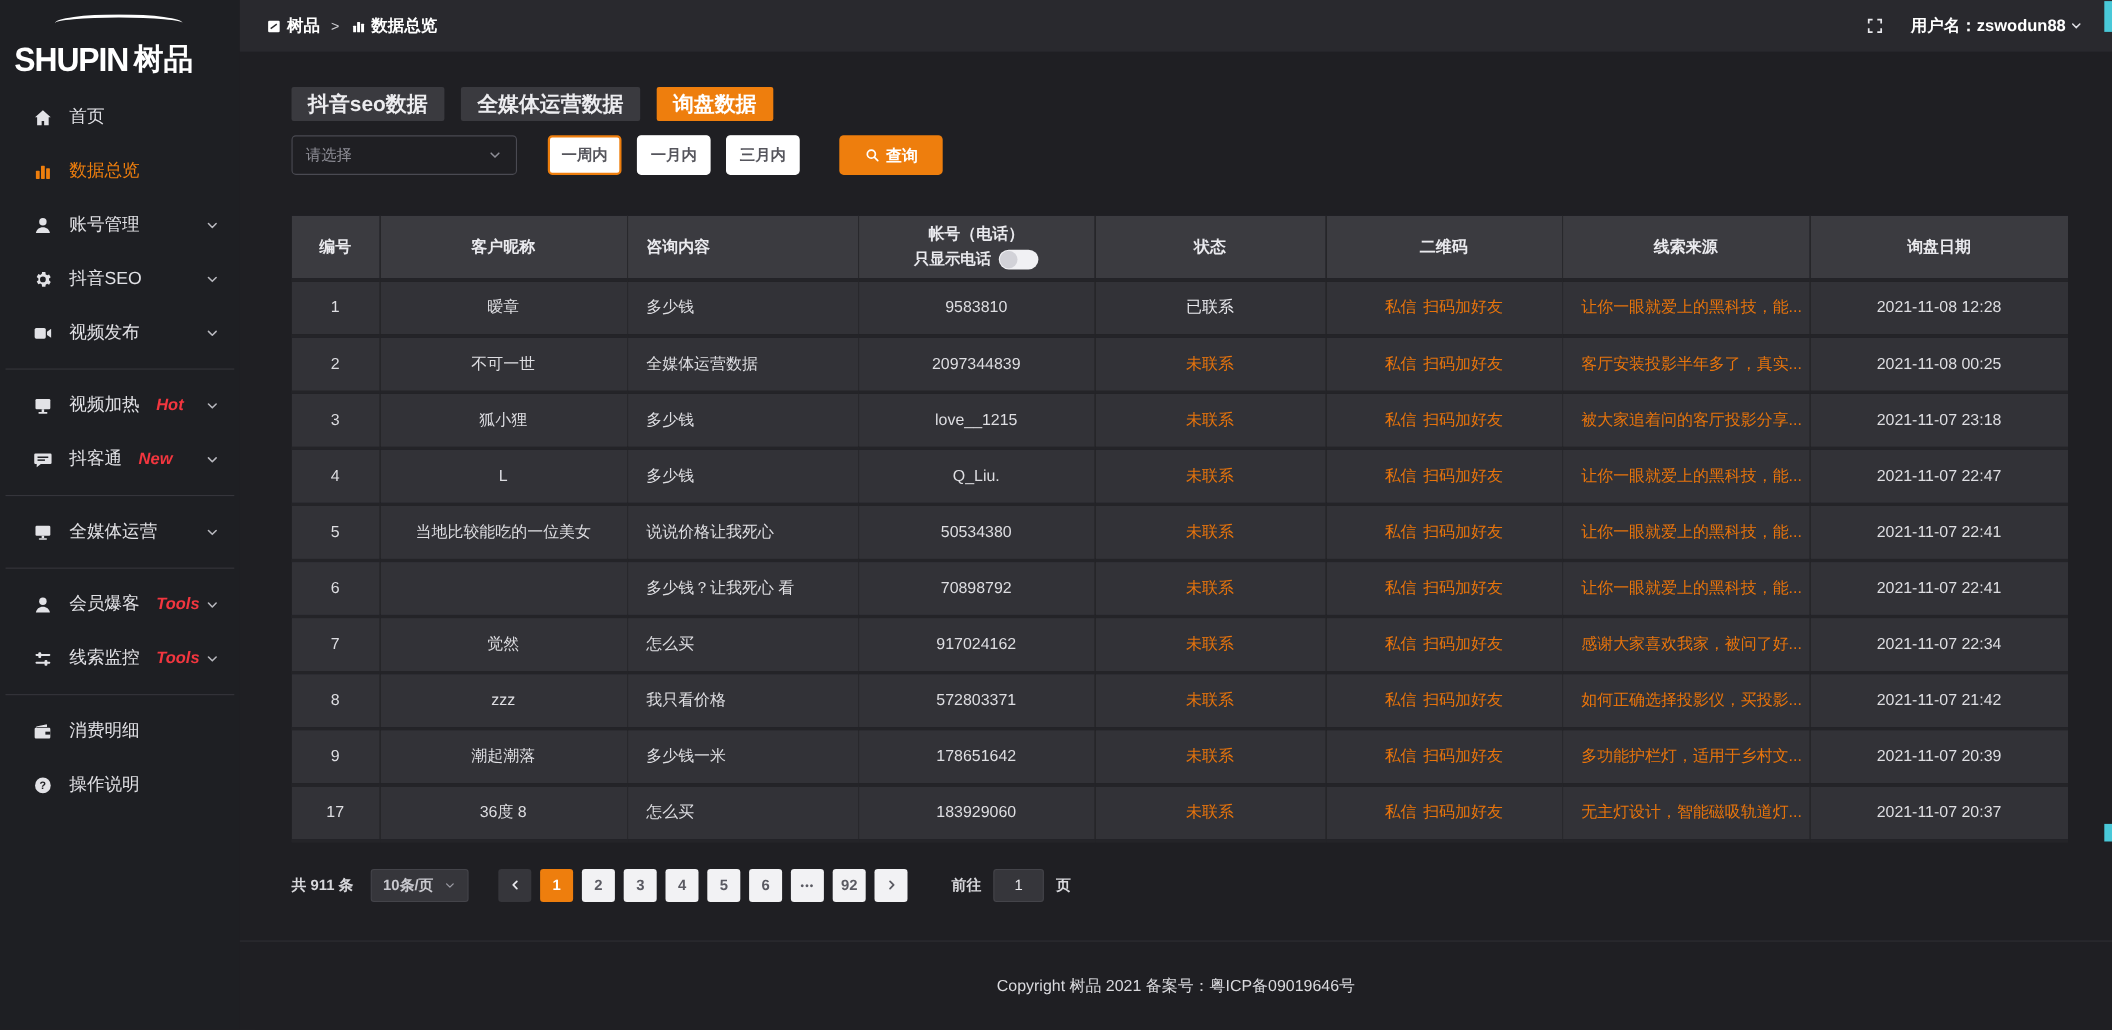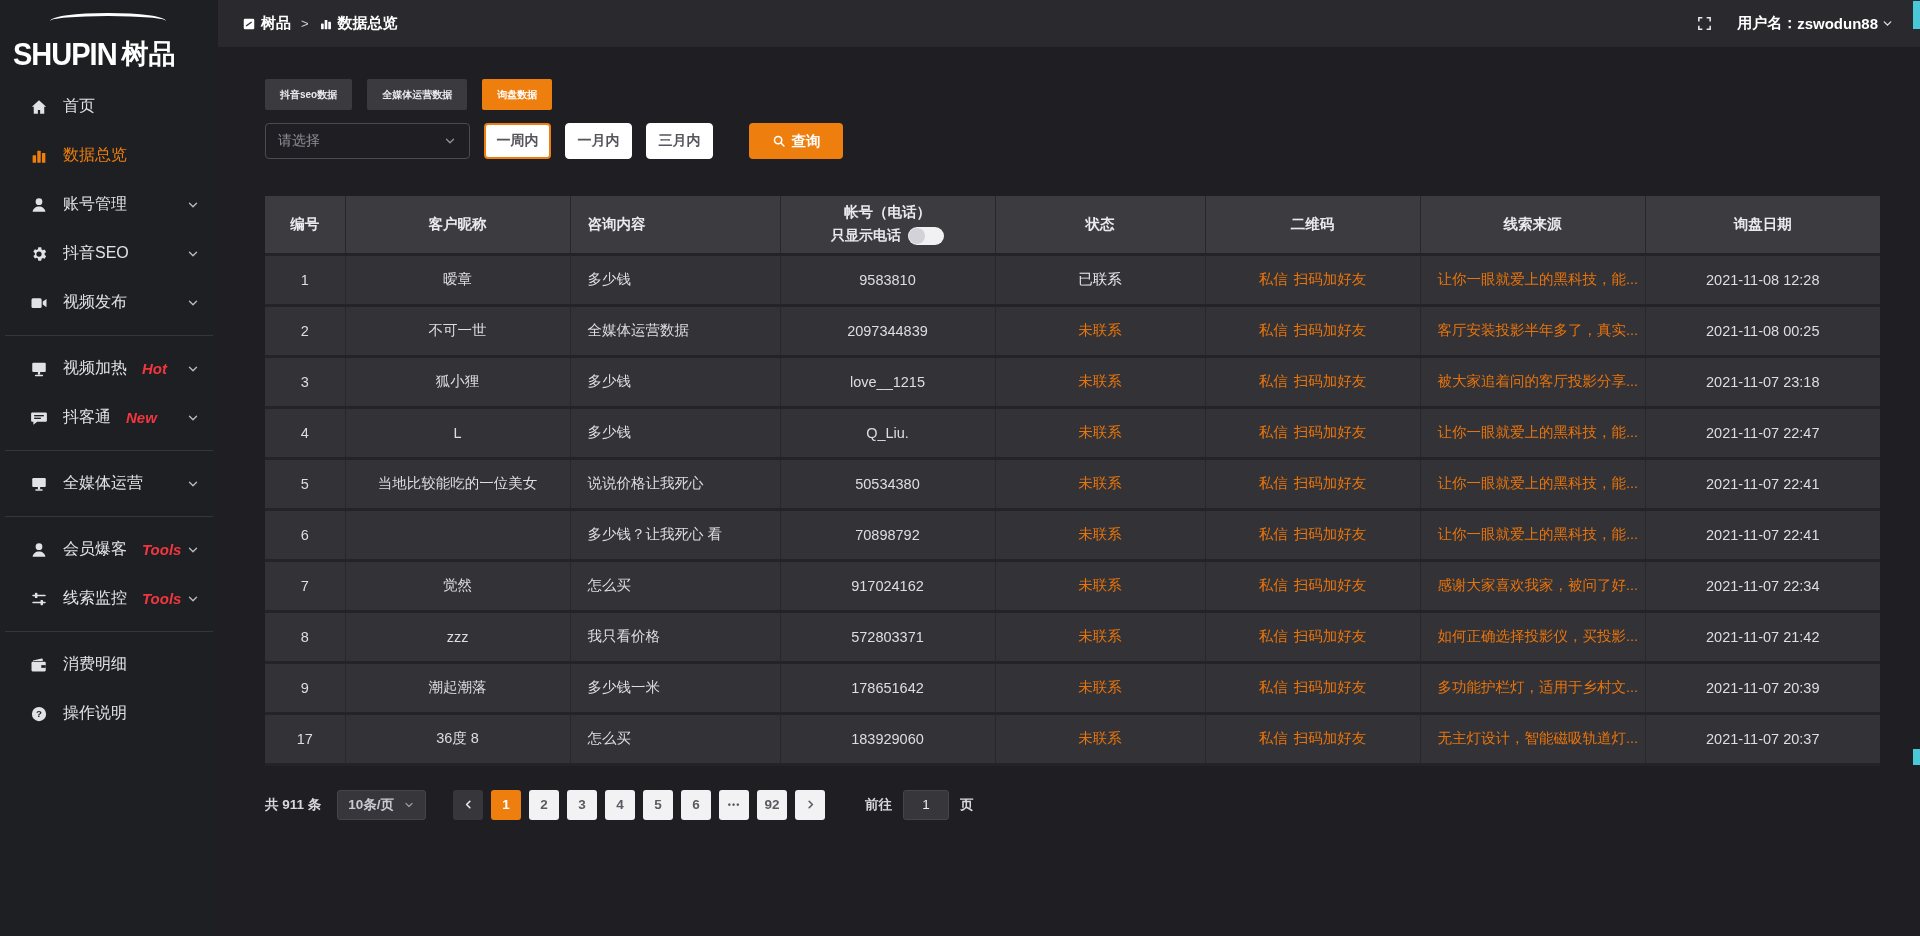--- a/index.html
+++ b/index.html
@@ -44,28 +44,28 @@
   .top-right { margin-left:auto; display:flex; align-items:center; gap:24px; }
   .fs-icon { width:17px; height:17px; color:#E8E8EC; cursor:pointer; }
   .fs-icon svg { width:17px; height:17px; display:block; }
   .user { display:flex; align-items:center; font-size:15px; font-weight:700; color:#fff; cursor:pointer; }
   .user .caret { width:13px; height:13px; margin-left:3px; color:#DId; color:#DDDDE2; }
 
   .content { padding:0 40px 0 47px; flex:none; }
 
   
   .tabs { margin-top:32px; display:flex; gap:15px; }
-  .tab { height:31px; padding:0 15px; display:flex; align-items:center; background:#3A3A3F; color:#ECECEF; font-size:10px; border-radius:2px; cursor:pointer; font-weight:700; }
+  .tab { height:31px; padding:0 15px; display:flex; align-items:center; background:#3A3A3F; color:#ECECEF; font-size:19px; border-radius:2px; cursor:pointer; font-weight:700; }
   .tab.active { background:var(--accent); color:#fff; }
 
   
   .filterbar { margin-top:13px; display:flex; align-items:flex-start; }
   .select { width:205px; height:36px; border:1px solid #4A4A52; border-radius:4px; display:flex; align-items:center; padding:0 12px; color:#8E8E96; font-size:14px; cursor:pointer; background:transparent; }
   .sel-caret { margin-left:auto; width:14px; height:14px; color:#8E8E96; }
-  .periods { display:flex; gap:14px; margin-left:14px; }
+  .periods { display:flex; gap:14px; margin-left:28px; }
   .period { width:67px; height:36px; background:#fff; border:1px solid #fff; border-radius:4px; display:flex; align-items:center; justify-content:center; font-size:14px; color:#55555C; cursor:pointer; font-weight:700; }
   .period.selected { border:2px solid var(--accent); }
   .query-btn { margin-left:36px; height:36px; width:94px; background:var(--accent); border:none; border-radius:4px; color:#fff; font-size:14.5px; display:flex; align-items:center; justify-content:center; gap:6px; cursor:pointer; font-weight:700; font-family:inherit; }
   .q-icon { width:14px; height:14px; }
   .q-icon svg { width:14px; height:14px; display:block; }
 
   
   .table-wrap { margin-top:37px; background:var(--gap); }
   table { width:100%; border-collapse:collapse; table-layout:fixed; }
   th, td { border-right:1px solid #28282C; border-bottom:3px solid var(--gap); text-align:center; overflow:hidden; white-space:nowrap; }
@@ -516,17 +516,20 @@
             </div>
           </div>
           <div class="pg-goto">
             <span>前往</span>
             <input class="goto-input" value="1" style="">
             <span>页</span>
           </div>
         </div>
     </div>
 
+    <footer class="footer">
+      <span>Copyright 树品 2021 备案号：粤ICP备09019646号</span>
+    </footer>
   </div>
 </div>
 
 <div class="scroll-thumb-a"></div>
 <div class="scroll-thumb-b"></div>
 
 </body></html>

